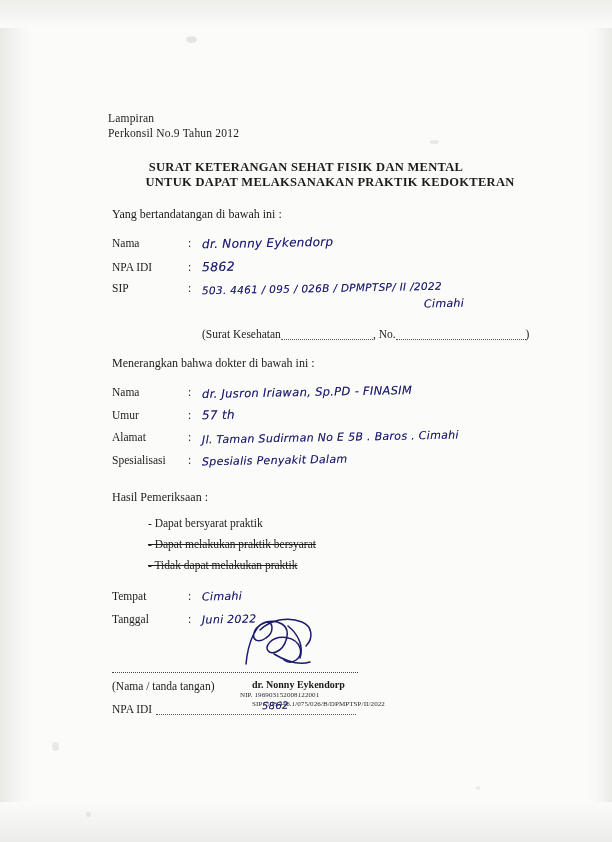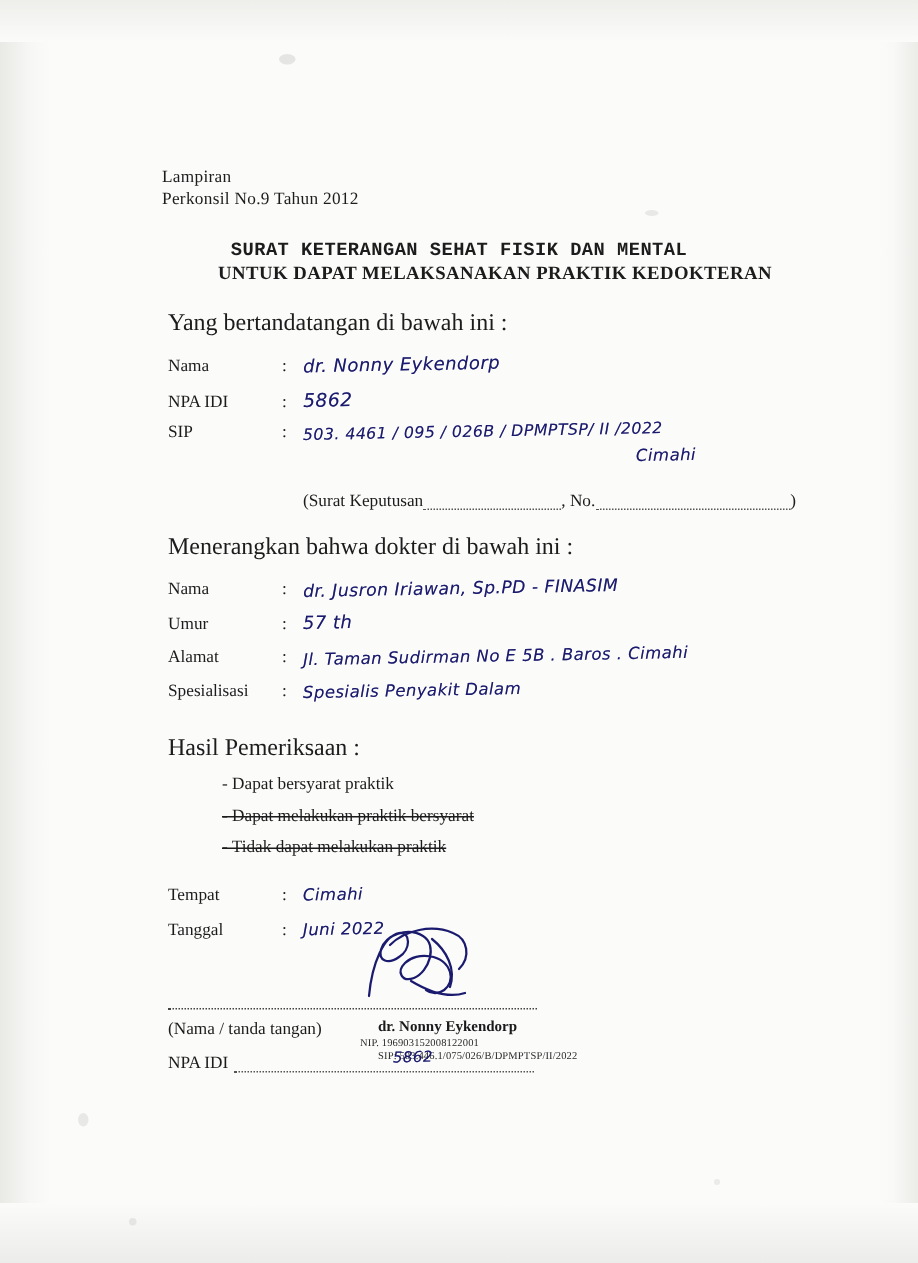--- a/index.html
+++ b/index.html
@@ -66,27 +66,27 @@
   .hdr.l2 { top: 127px; }
 
   .title {
     position: absolute;
     left: 0; right: 0;
     text-align: center;
     font-size: 12.5px;
     font-weight: bold;
     letter-spacing: .3px;
   }
-  .title.t1 { top: 160px;  font-family: Liberation Mono, monospace;}
+  .title.t1 { top: 160px; }
   .title.t2 { top: 175px; padding-left: 48px;}
 
   .sect {
     position: absolute;
     left: 112px;
-    font-size: 16px;
+    font-size: 12px;
   }
 
   .row {
     position: absolute;
     font-size: 11.5px;
     white-space: nowrap;
   }
   .row .lbl {
     display: inline-block;
     width: 76px;
@@ -186,21 +186,21 @@
     <span class="lbl">NPA IDI</span><span class="colon">:</span><span class="hw" style="font-size:12.5px;">5862</span>
   </div>
 
   <div class="row" style="left:112px;top:282px;">
     <span class="lbl">SIP</span><span class="colon">:</span><span class="hw" style="font-size:10.5px;">503. 4461 / 095 / 026B / DPMPTSP/ II /2022</span>
   </div>
 
   <span class="hw" style="position:absolute;left:424px;top:297px;font-size:11px;">Cimahi</span>
 
   <div class="row" style="left:202px;top:328px;">
-    <span>(Surat Keputusan</span><span class="dotline" style="width:92px;"></span><span>, No.</span><span class="dotline" style="width:130px;"></span><span>)</span>
+    <span>(Surat Kesehatan</span><span class="dotline" style="width:92px;"></span><span>, No.</span><span class="dotline" style="width:130px;"></span><span>)</span>
   </div>
 
   <div class="sect" style="top:356px;">Menerangkan bahwa dokter di bawah ini :</div>
 
   <div class="row" style="left:112px;top:385px;">
     <span class="lbl">Nama</span><span class="colon">:</span><span class="hw" style="font-size:11.5px;">dr. Jusron Iriawan, Sp.PD - FINASIM</span>
   </div>
 
   <div class="row" style="left:112px;top:408px;">
     <span class="lbl">Umur</span><span class="colon">:</span><span class="hw" style="font-size:12px;">57 th</span>

